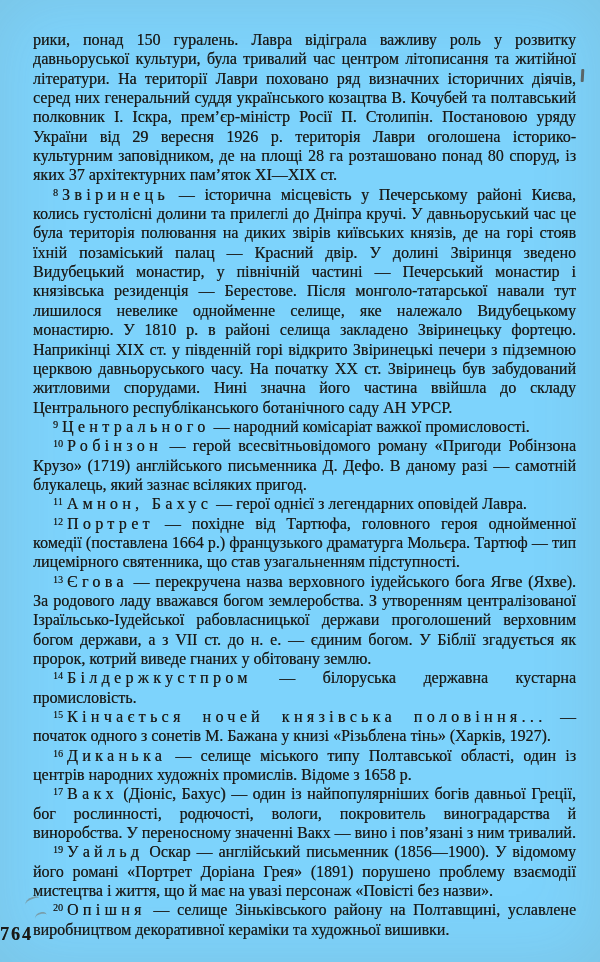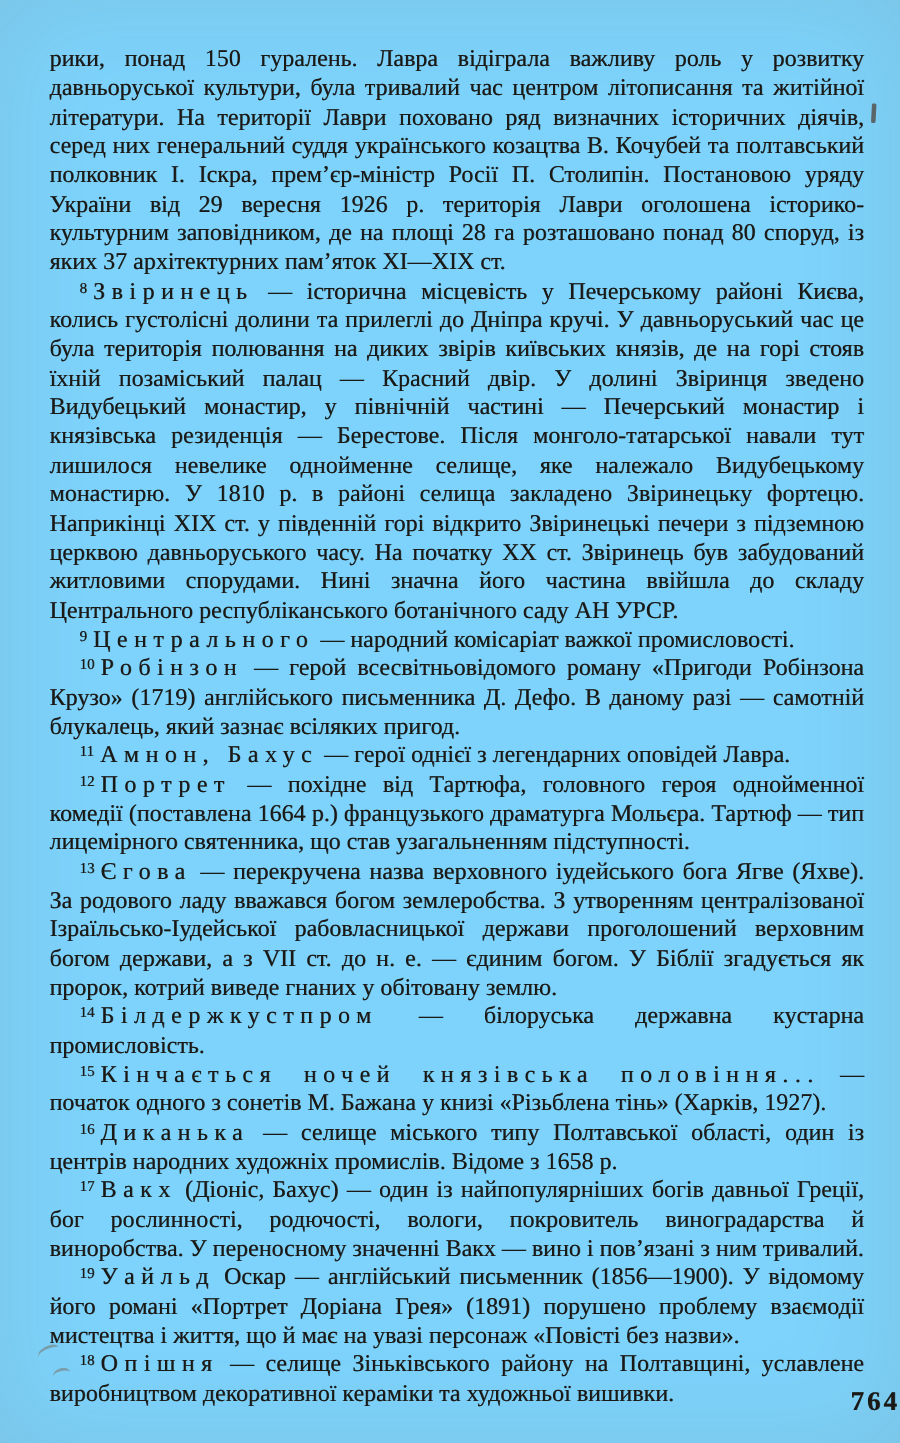--- a/index.html
+++ b/index.html
@@ -36,21 +36,21 @@
     vertical-align: 4px;
     margin-right: 4px;
     letter-spacing: 0;
   }
   .term { letter-spacing: 0.27em; }
   .page-number {
     position: absolute;
     top: 924px;
     left: 0;
     width: 100%;
-    text-align: right;
+    text-align: left;
     font-size: 18px;
     font-weight: bold;
     letter-spacing: 2px;
     color: #1a1916;
     text-shadow: 0.3px 0 0 rgba(26,25,22,.65);
   }
   
   .mark-right {
     position: absolute;
     left: 581px;
@@ -94,21 +94,21 @@
   <p class="para note"><sup class="num">14</sup><span class="term">Білдержкустпром</span> <span class="rest">— білоруська державна кустарна промисловість.</span></p>
 
   <p class="para note"><sup class="num">15</sup><span class="term">Кінчається ночей князівська половіння...</span> <span class="rest">— початок одного з сонетів М. Бажана у книзі «Різьблена тінь» (Харків, 1927).</span></p>
 
   <p class="para note"><sup class="num">16</sup><span class="term">Диканька</span> <span class="rest">— селище міського типу Полтавської області, один із центрів народних художніх промислів. Відоме з 1658 р.</span></p>
 
   <p class="para note"><sup class="num">17</sup><span class="term">Вакх</span> <span class="rest">(Діоніс, Бахус) — один із найпопулярніших богів давньої Греції, бог рослинності, родючості, вологи, покровитель виноградарства й виноробства. У переносному значенні Вакх — вино і пов’язані з ним тривалий.</span></p>
 
   <p class="para note"><sup class="num">19</sup><span class="term">Уайльд</span> <span class="rest">Оскар — англійський письменник (1856—1900). У відомому його романі «Портрет Доріана Грея» (1891) порушено проблему взаємодії мистецтва і життя, що й має на увазі персонаж «Повісті без назви».</span></p>
 
-  <p class="para note"><sup class="num">18</sup><span class="term">Опішня</span> <span class="rest">— селище Зіньківського району на Полтавщині, уславлене виробництвом декоративної кераміки та художньої вишивки.</span></p>
+  <p class="para note"><sup class="num">20</sup><span class="term">Опішня</span> <span class="rest">— селище Зіньківського району на Полтавщині, уславлене виробництвом декоративної кераміки та художньої вишивки.</span></p>
 </div>
   </div>
 
   <span class="mark-right"></span>
   <span class="smudge s1"></span>
   <span class="smudge s2"></span>
 
   <div class="page-number">764</div>
 </div>
 

